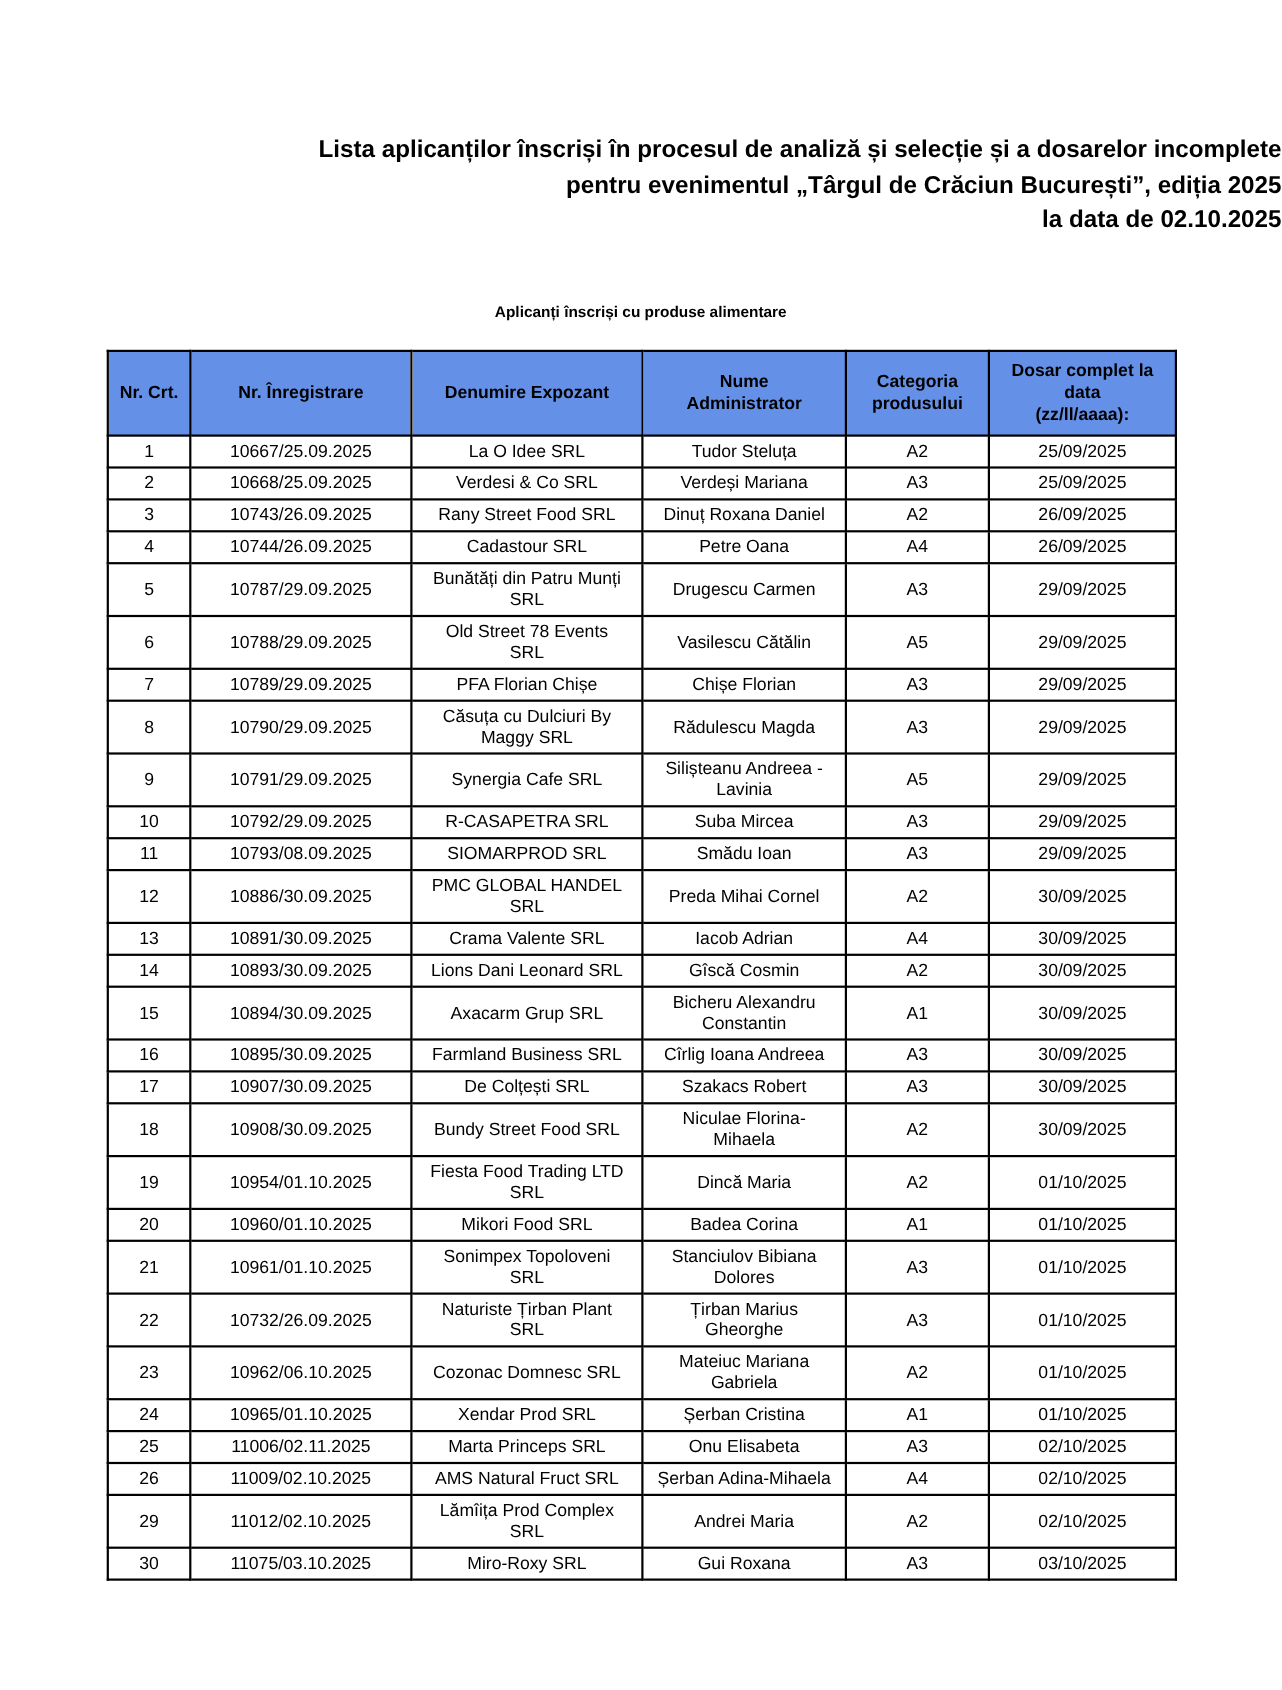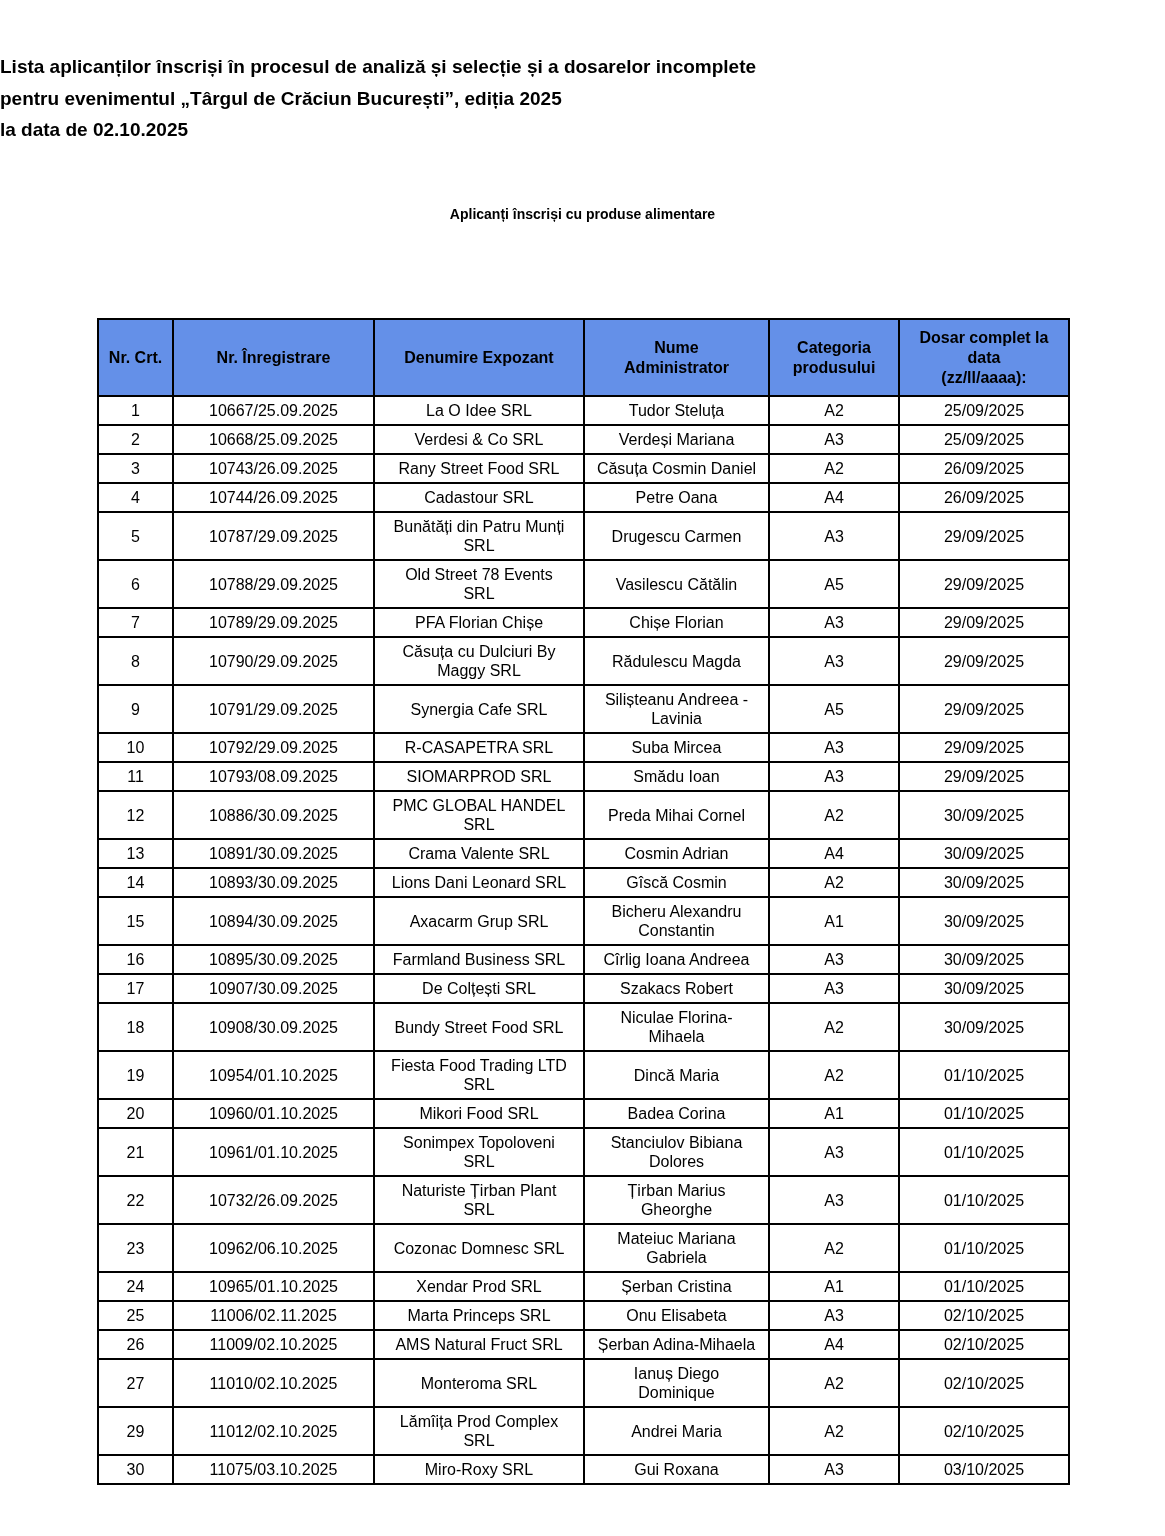--- a/index.html
+++ b/index.html
@@ -8,24 +8,24 @@
 
   .page {
     position: relative;
     width: 1165px;
     height: 1536px;
     background: #ffffff;
     overflow: hidden;
   }
 
   .doc-title {
-    padding-top: 51px;
-    text-align: left;
+    padding-top: 120px;
+    text-align: right;
     font-weight: bold;
-    font-size: 19px;
+    font-size: 22px;
     line-height: 31.5px;
     color: #000000;
   }
 
   .section-title {
     margin-top: 56px;
     text-align: center;
     font-weight: bold;
     font-size: 14px;
     line-height: 24px;
@@ -116,21 +116,21 @@
           <td>10668/25.09.2025</td>
           <td>Verdesi &amp; Co SRL</td>
           <td>Verdeși Mariana</td>
           <td>A3</td>
           <td>25/09/2025</td>
         </tr>
         <tr>
           <td>3</td>
           <td>10743/26.09.2025</td>
           <td>Rany Street Food SRL</td>
-          <td>Căsuța Cosmin Daniel</td>
+          <td>Dinuț Roxana Daniel</td>
           <td>A2</td>
           <td>26/09/2025</td>
         </tr>
         <tr>
           <td>4</td>
           <td>10744/26.09.2025</td>
           <td>Cadastour SRL</td>
           <td>Petre Oana</td>
           <td>A4</td>
           <td>26/09/2025</td>
@@ -201,21 +201,21 @@
           <td>PMC GLOBAL HANDEL
 SRL</td>
           <td>Preda Mihai Cornel</td>
           <td>A2</td>
           <td>30/09/2025</td>
         </tr>
         <tr>
           <td>13</td>
           <td>10891/30.09.2025</td>
           <td>Crama Valente SRL</td>
-          <td>Cosmin Adrian</td>
+          <td>Iacob Adrian</td>
           <td>A4</td>
           <td>30/09/2025</td>
         </tr>
         <tr>
           <td>14</td>
           <td>10893/30.09.2025</td>
           <td>Lions Dani Leonard SRL</td>
           <td>Gîscă Cosmin</td>
           <td>A2</td>
           <td>30/09/2025</td>
@@ -318,29 +318,20 @@
         </tr>
         <tr>
           <td>26</td>
           <td>11009/02.10.2025</td>
           <td>AMS Natural Fruct SRL</td>
           <td>Șerban Adina-Mihaela</td>
           <td>A4</td>
           <td>02/10/2025</td>
         </tr>
         <tr>
-          <td>27</td>
-          <td>11010/02.10.2025</td>
-          <td>Monteroma SRL</td>
-          <td>Ianuș Diego
-Dominique</td>
-          <td>A2</td>
-          <td>02/10/2025</td>
-        </tr>
-        <tr>
           <td>29</td>
           <td>11012/02.10.2025</td>
           <td>Lămîița Prod Complex
 SRL</td>
           <td>Andrei Maria</td>
           <td>A2</td>
           <td>02/10/2025</td>
         </tr>
         <tr>
           <td>30</td>

